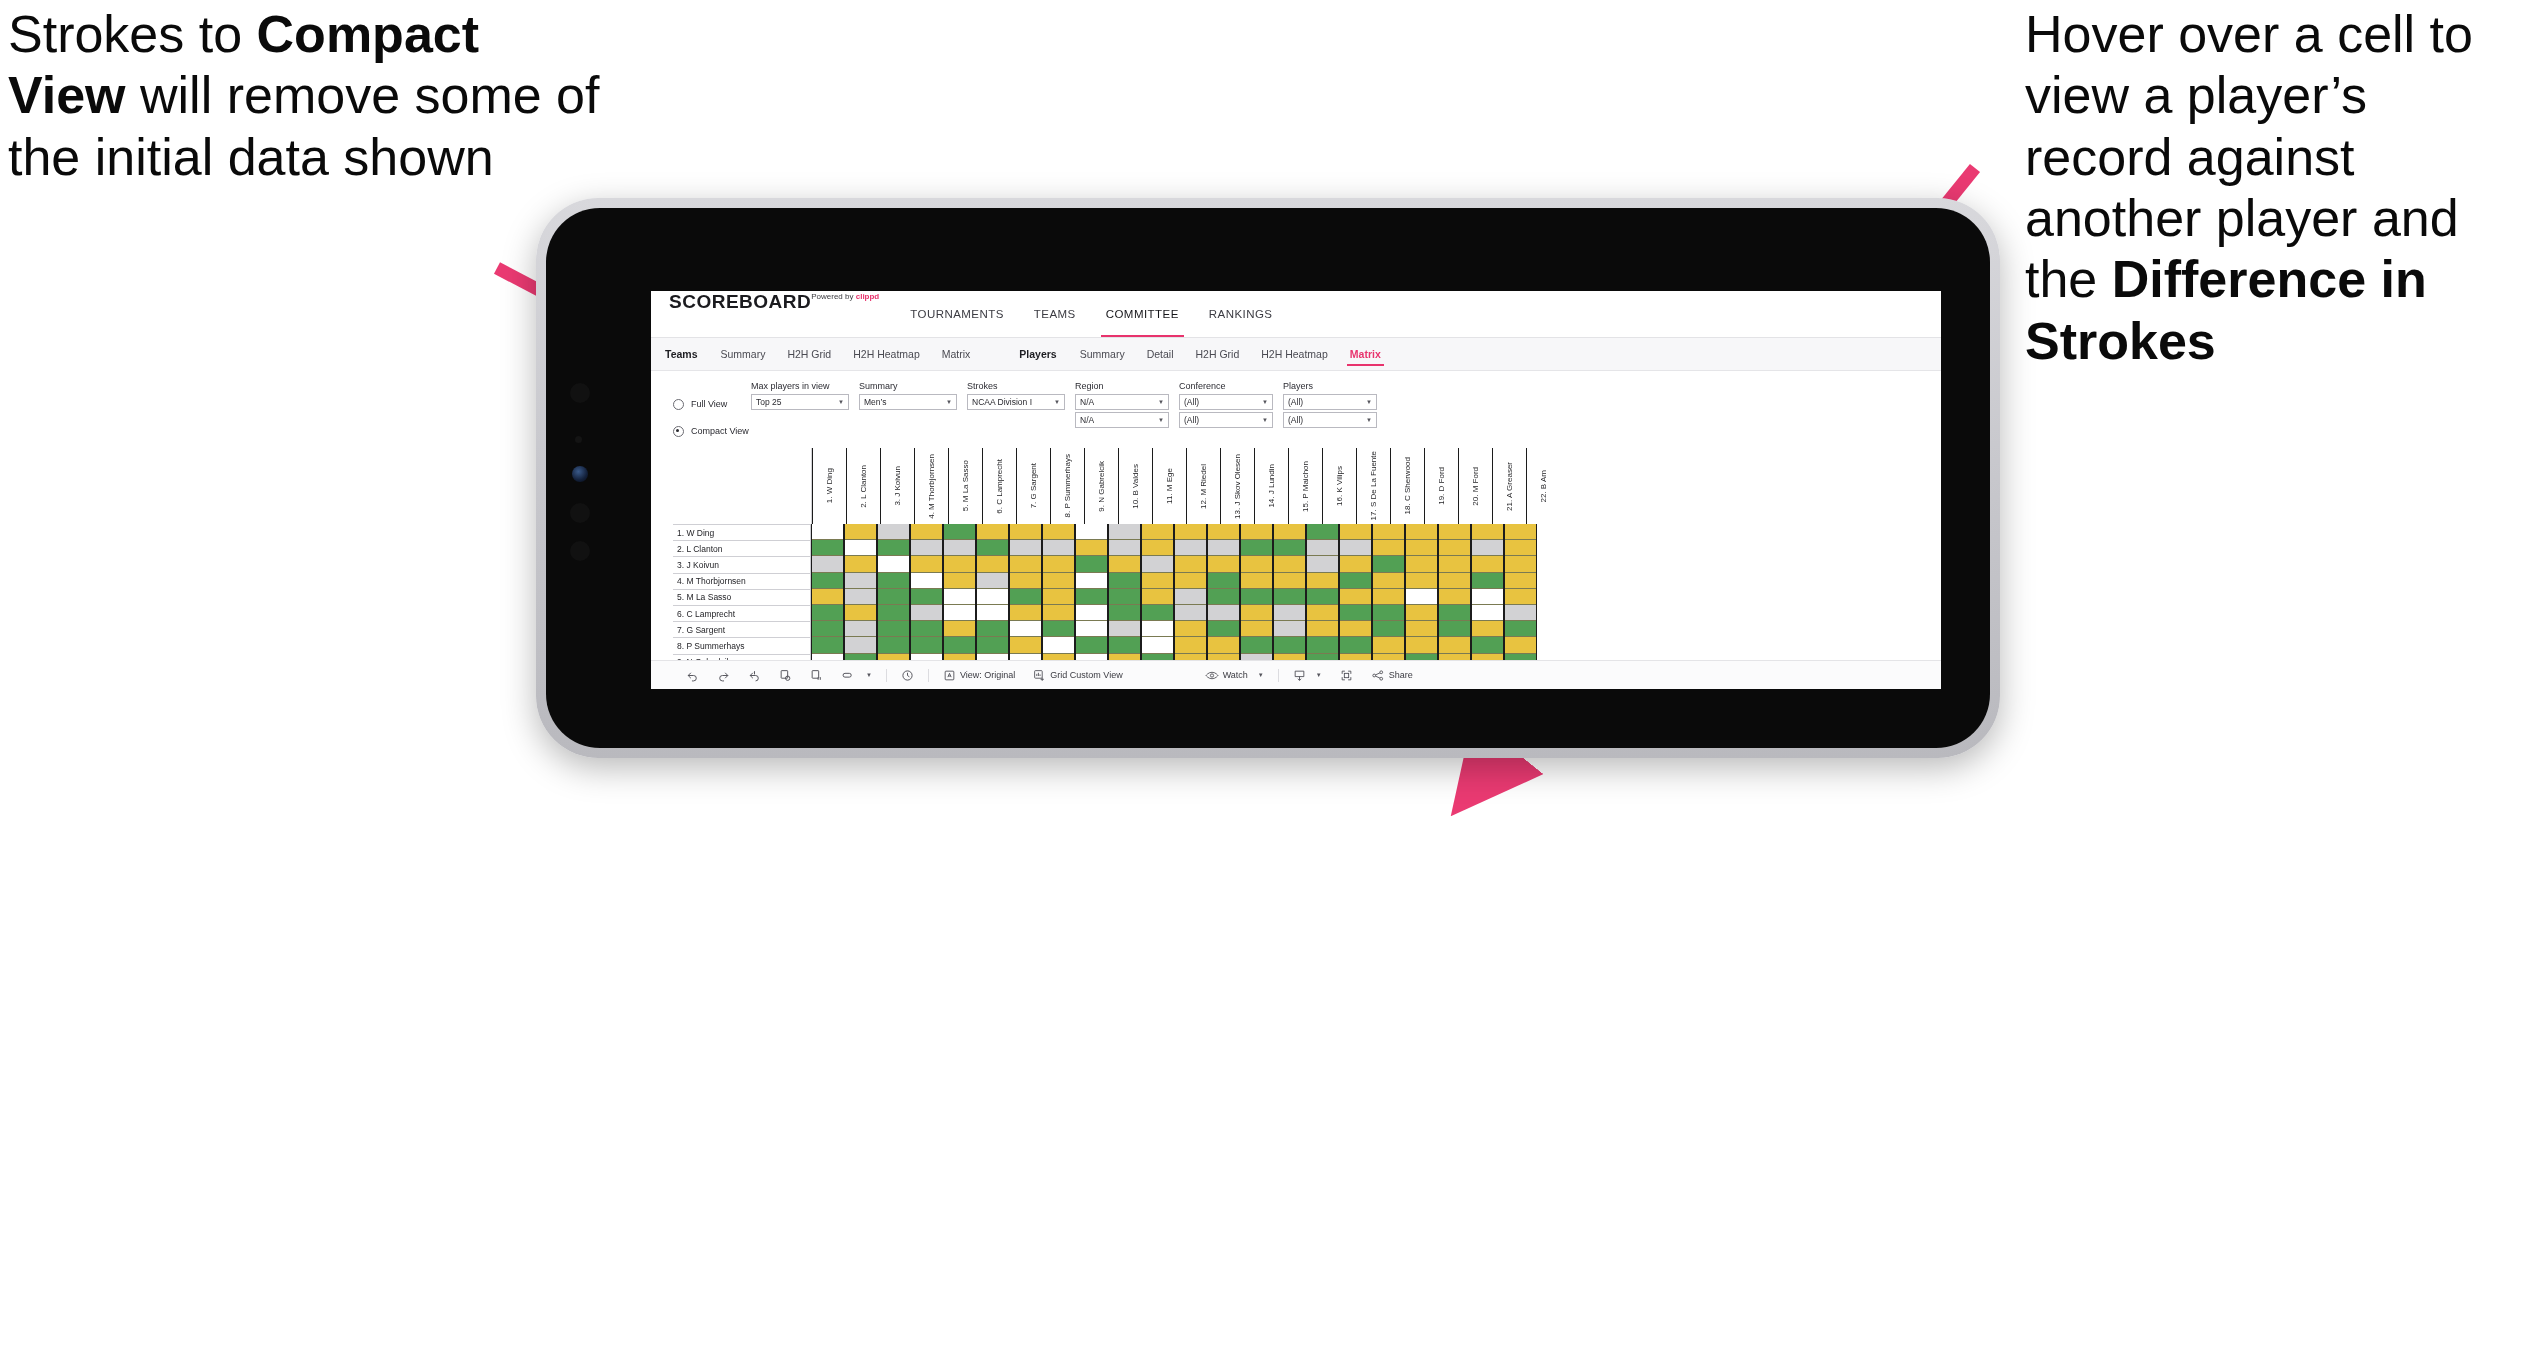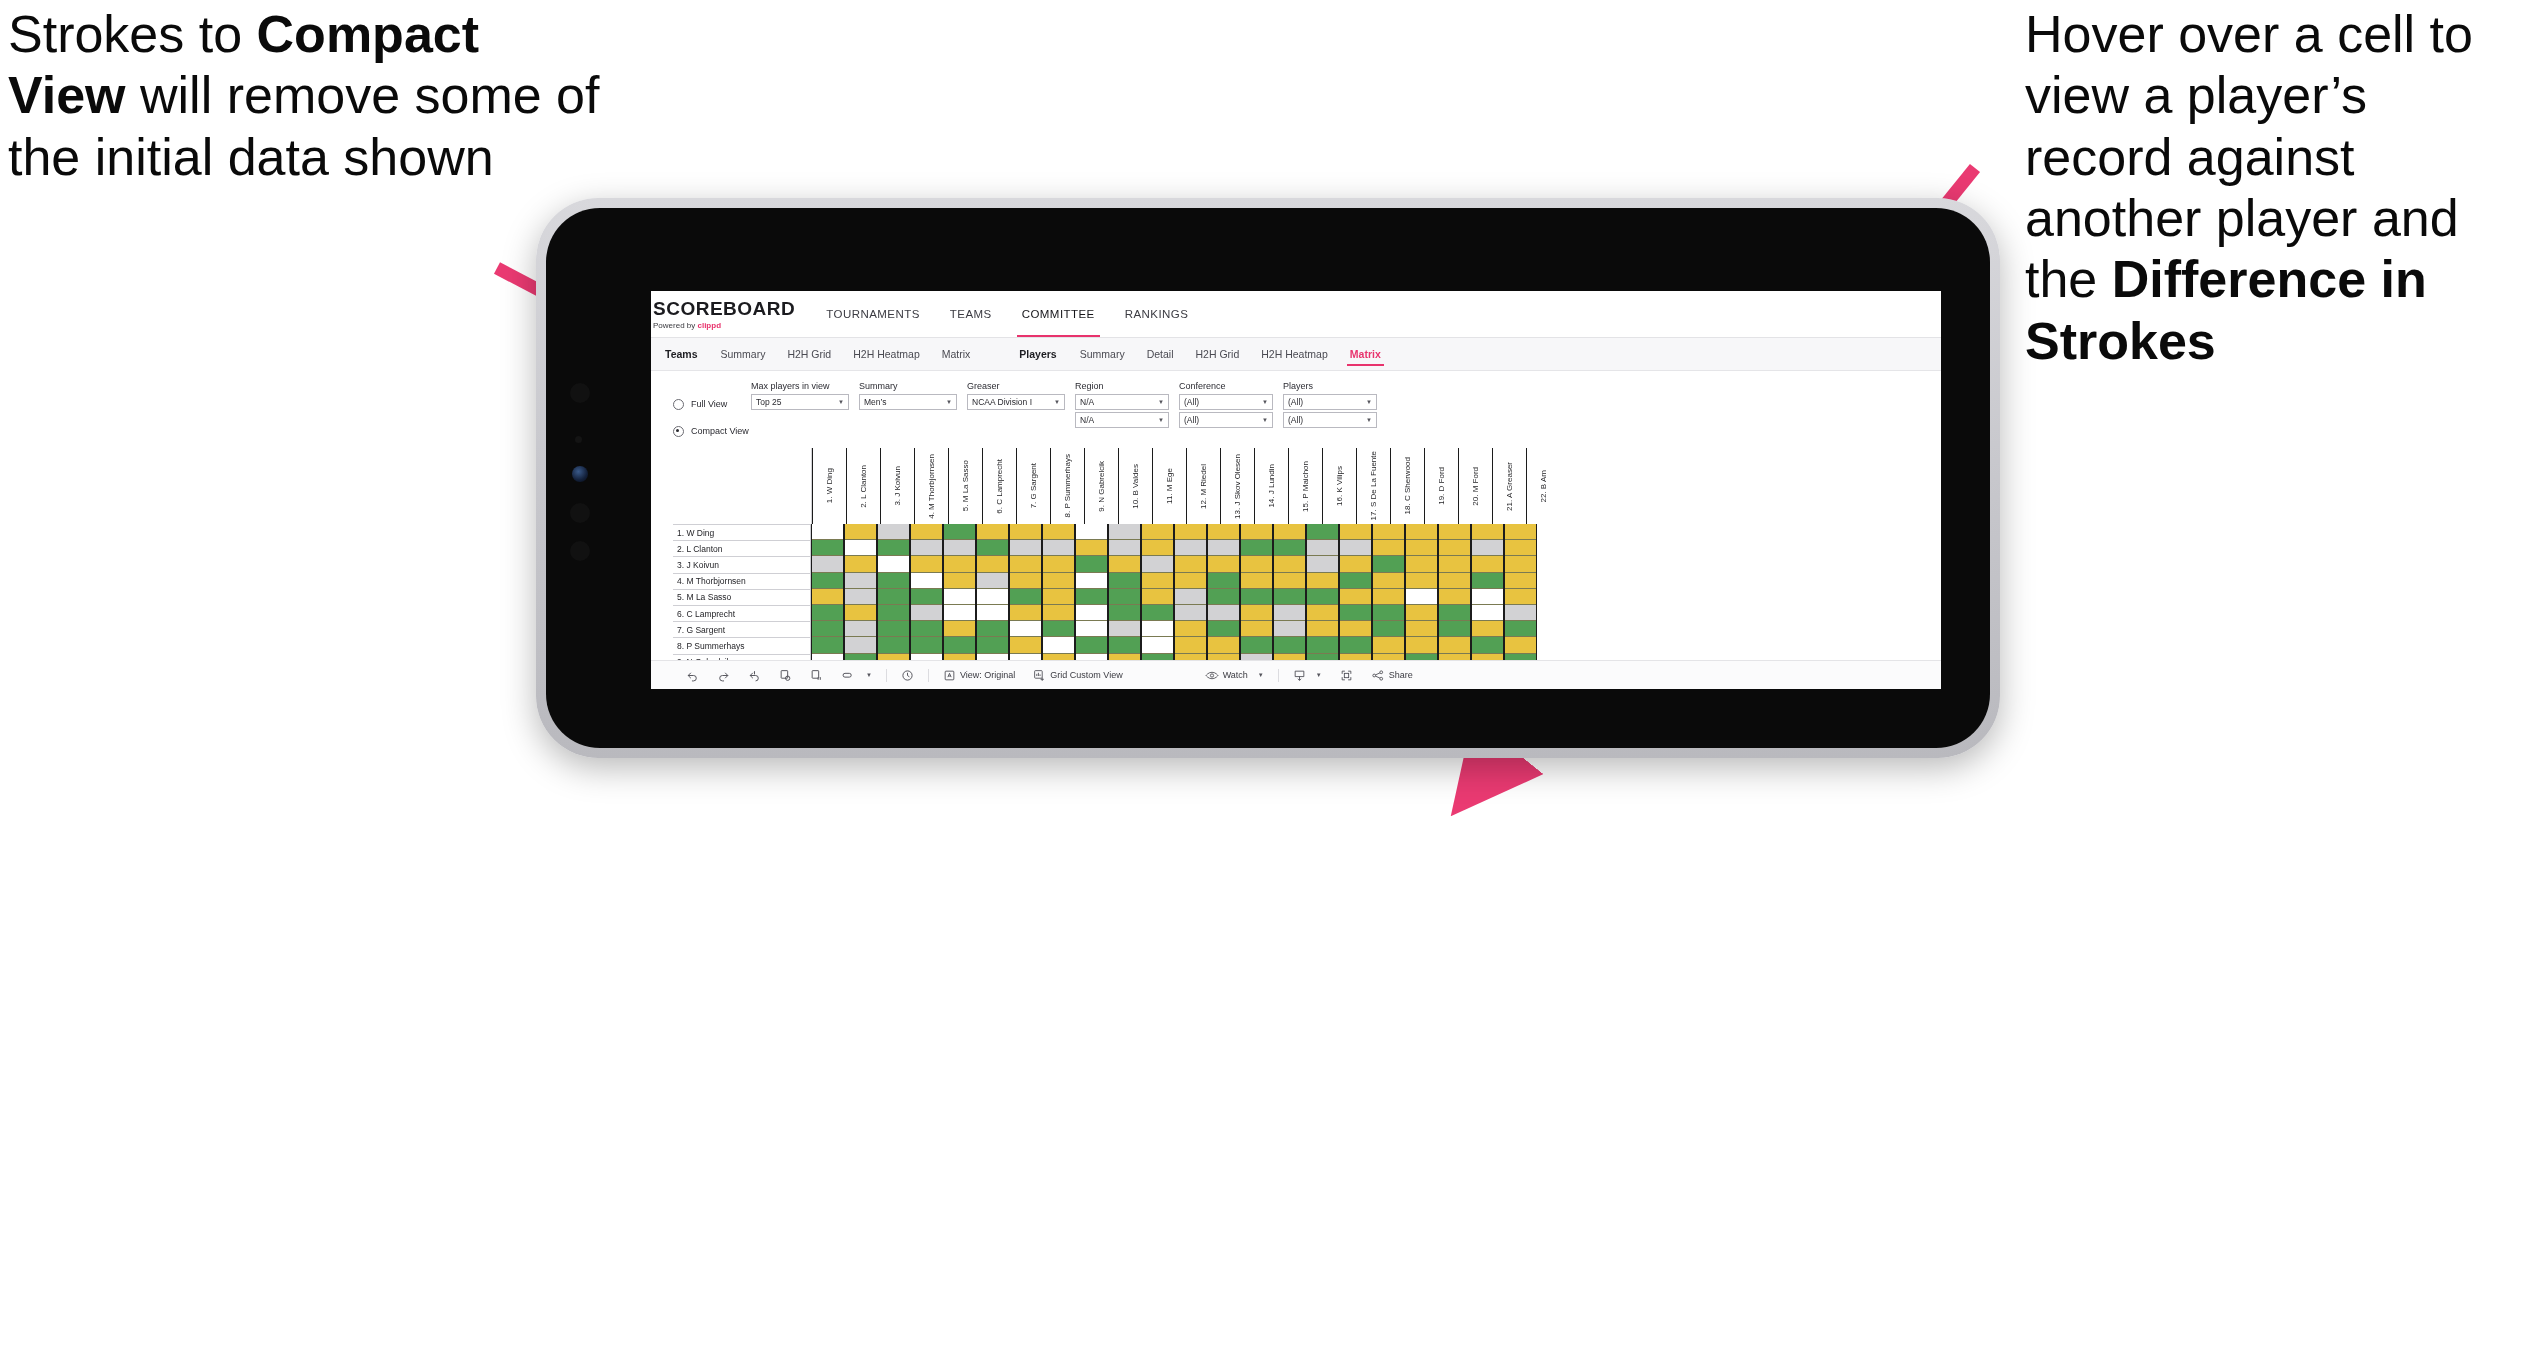--- a/index.html
+++ b/index.html
@@ -30,22 +30,22 @@
   .cam{position:absolute;left:24px;width:20px;height:20px;border-radius:50%;
        background:#111;}
   .cam.lens{width:16px;height:16px;background:radial-gradient(circle at 40% 35%,#3a5a8a 0%,#13203a 60%,#060a12 100%);}
   .cam.tiny{width:7px;height:7px;background:#141414;}
 
   
   .app{position:absolute;left:0;top:0;width:1290px;height:398px;background:#fff;
        font-family:"Liberation Sans", sans-serif;}
   .topnav{height:46px;background:#fff;border-bottom:1px solid #e3e3e6;
           display:flex;align-items:stretch;}
-  .brand{display:flex;flex-direction:column;justify-content:center;
-         padding:0 16px 0 2px;}
+  .brand{display:flex;flex-direction:row;justify-content:center;
+         padding:0 16px 0 18px;}
   .brand-name{font-size:19px;font-weight:bold;letter-spacing:.5px;color:#1b1b1f;
       font-family:"Liberation Sans", sans-serif;}
   .brand-sub{font-size:8px;color:#3a3a3f;margin-top:1px;}
   .brand-sub span{color:#e8336d;font-weight:bold;}
   .topnav-items{display:flex;align-items:stretch;}
   .topnav-item{display:flex;align-items:center;padding:0 15px;font-size:11.5px;
      color:#3b3b42;letter-spacing:.45px;position:relative;cursor:pointer;}
   .topnav-item.active{color:#16161a;}
   .topnav-item.active:after{content:"";position:absolute;left:10px;right:10px;
      bottom:0;height:2.5px;background:#e8336d;}
@@ -201,21 +201,21 @@
 
             <div class="fgroup">
               <div class="flabel">Summary</div>
               <div class="fsel w-gen">
                 <span class="cv">Men’s</span>
                 <span class="caret">▼</span>
               </div>
             </div>
 
             <div class="fgroup">
-              <div class="flabel">Greaser</div>
+              <div class="flabel">Strokes</div>
               <div class="fsel w-div">
                 <span class="cv">NCAA Division I</span>
                 <span class="caret">▼</span>
               </div>
             </div>
 
             <div class="fgroup">
               <div class="flabel">Region</div>
               <div class="fsel w-reg">
                 <span class="cv">N/A</span>

